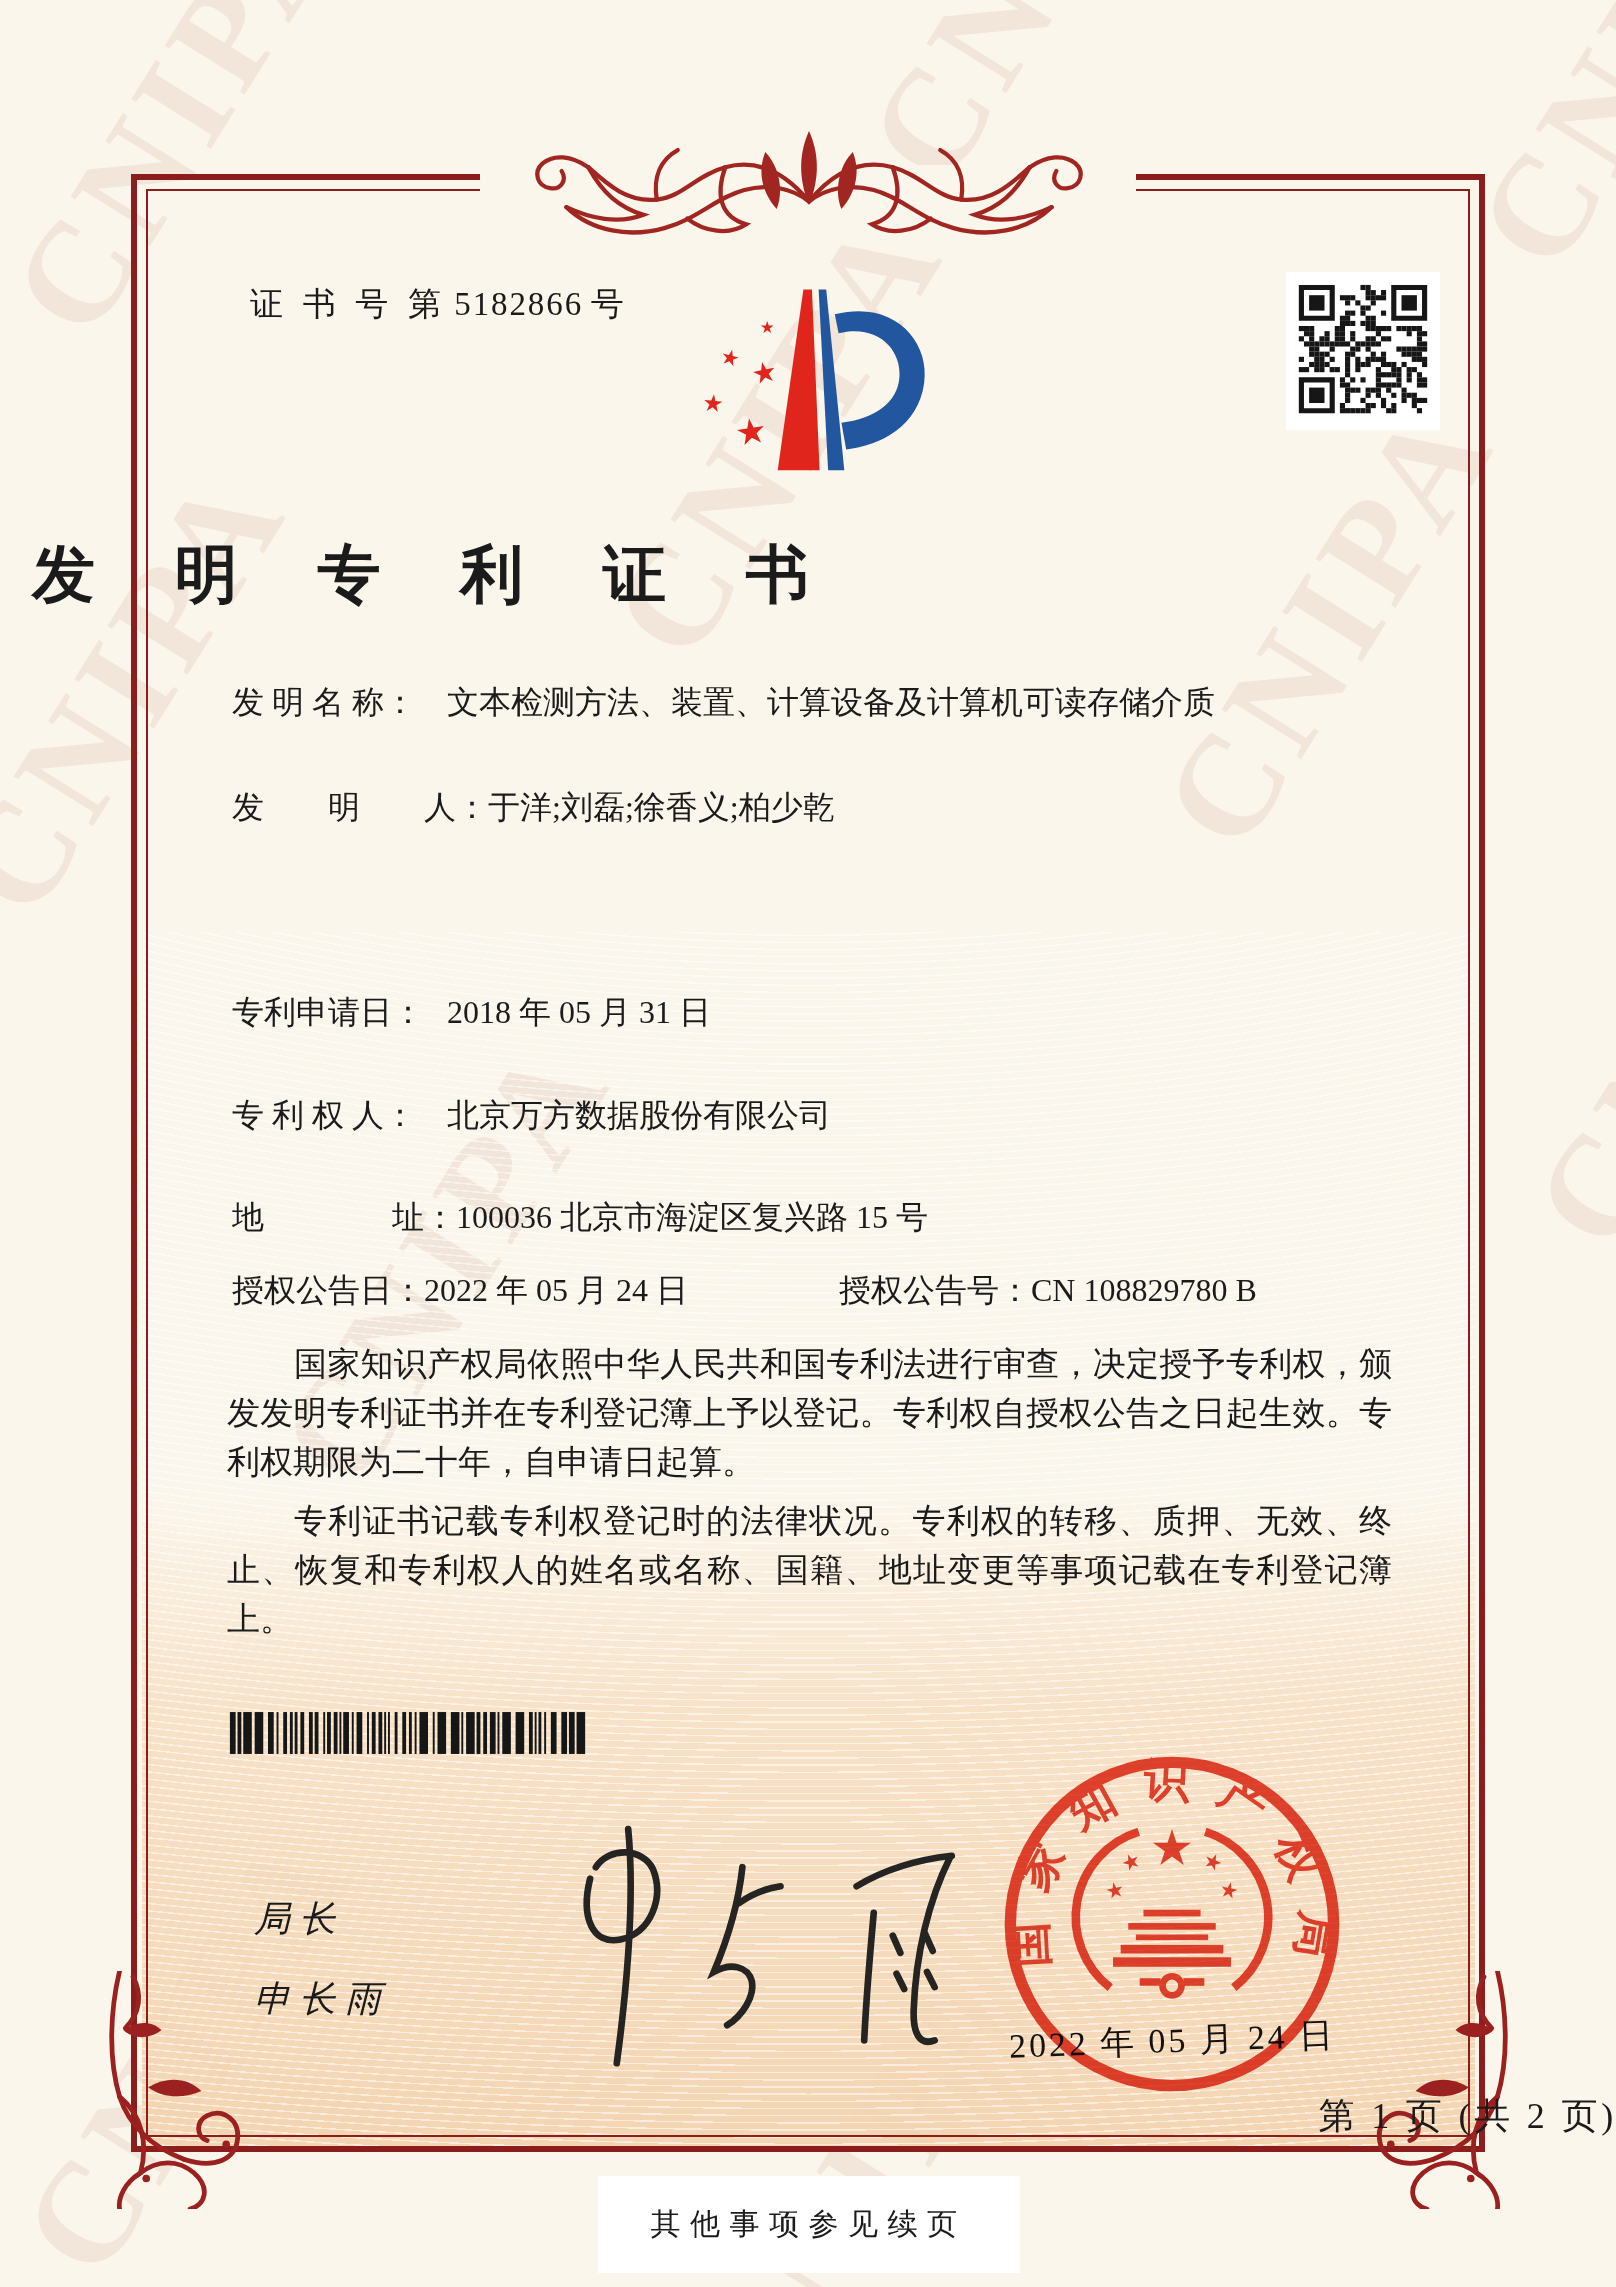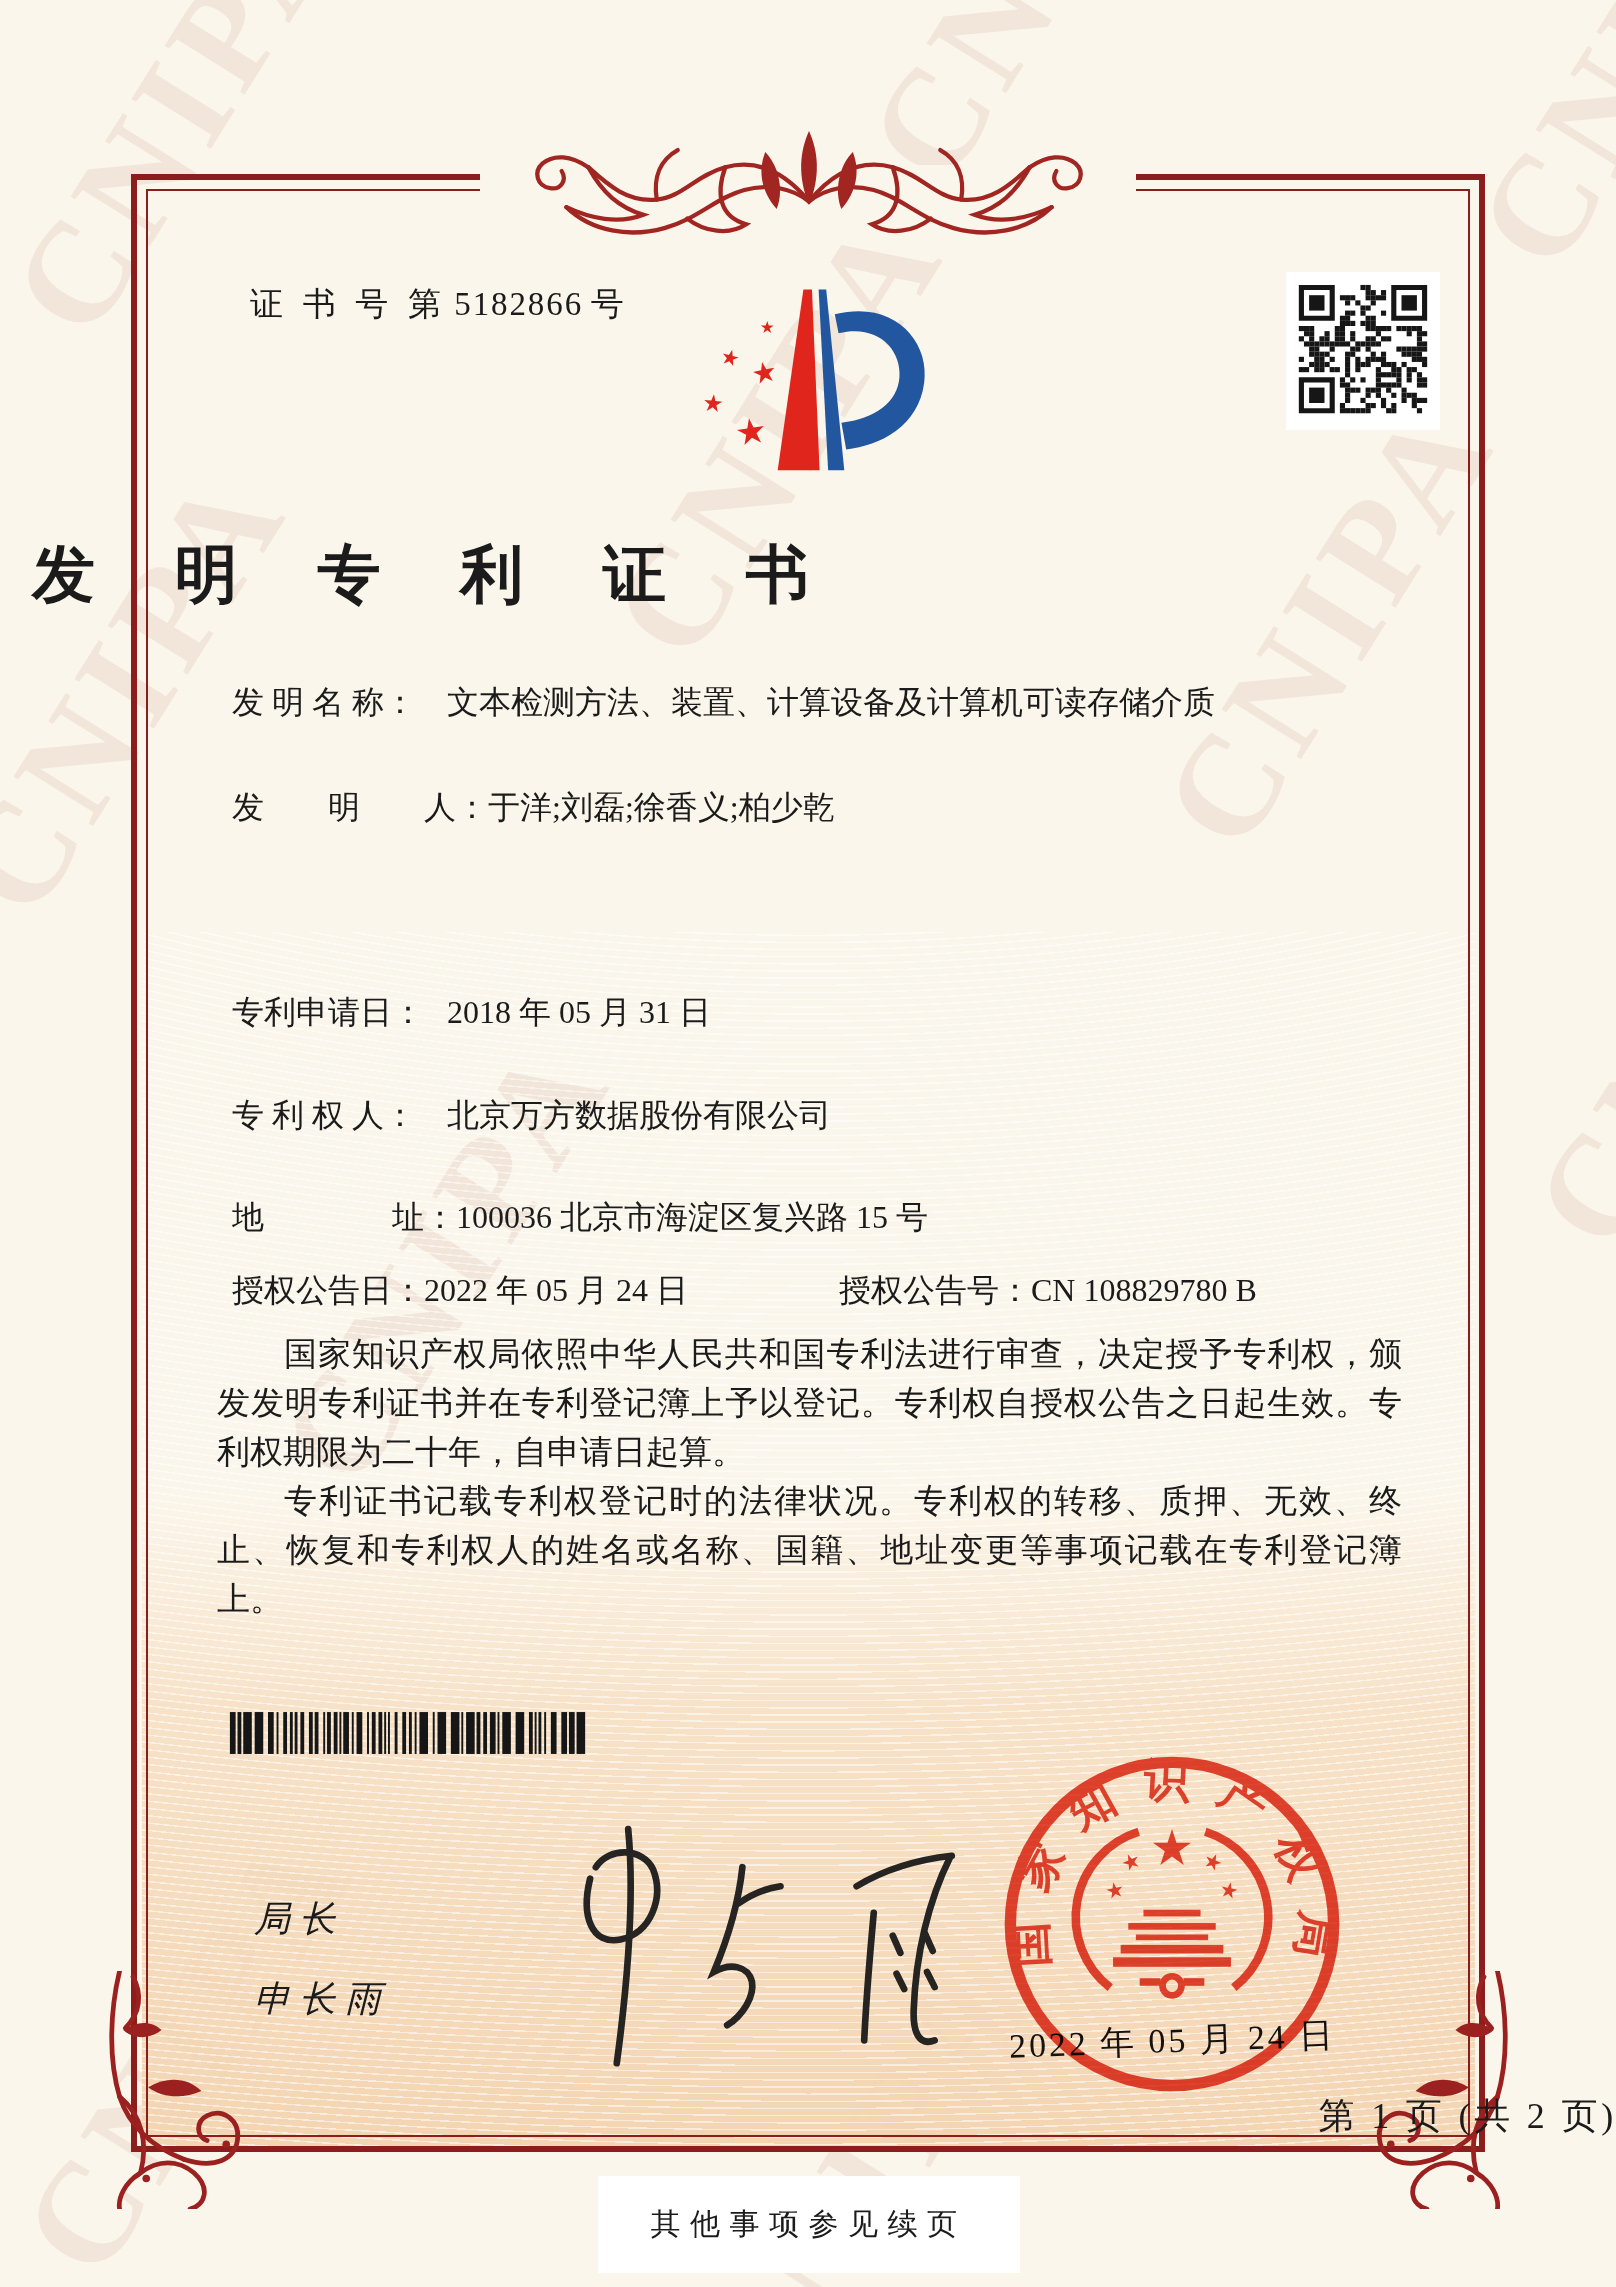--- a/index.html
+++ b/index.html
@@ -65,21 +65,21 @@
   
   .row{position:absolute;left:217px;font-size:32px;white-space:nowrap;margin-left:15px;}
   .row .lab{display:inline-block;min-width:215px;}
   .row .val{display:inline-block;}
 
   
   .bodytext{
     position:absolute;left:217px;top:1330px;width:1185px;
     font-size:33px;line-height:49px;text-align:justify;
   }
-  .bodytext p{margin:0;text-indent:67px;}
+  .bodytext p{margin:10px;text-indent:67px;}
 
   
   .sig-label{position:absolute;left:254px;font-size:36px;
     font-family:"Liberation Sans","DejaVu Sans",sans-serif;font-weight:500;letter-spacing:9.5px;font-style:italic;}
   .seal-date{
     position:absolute;left:989px;top:2018px;width:367px;text-align:center;
     font-size:34px;letter-spacing:2.9px;color:#141414;
     transform:rotate(-2deg);mix-blend-mode:multiply;white-space:nowrap;
   }
   .page-info{

